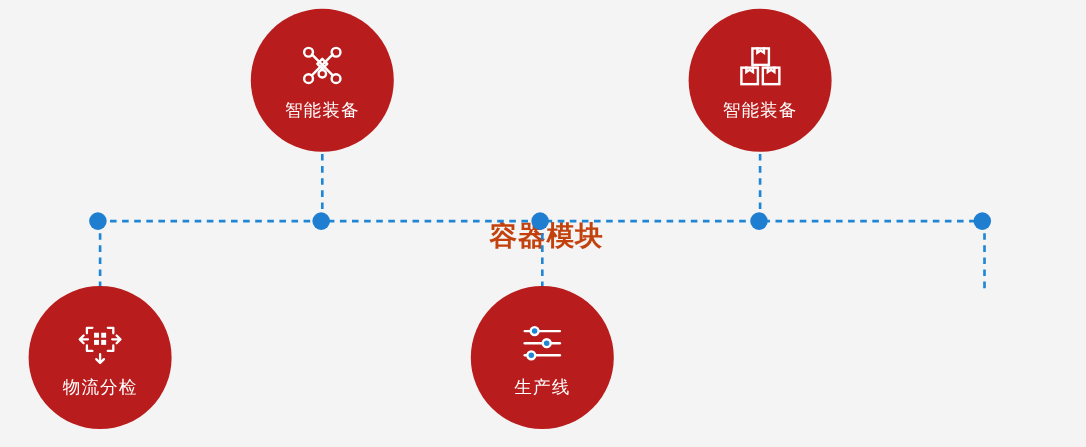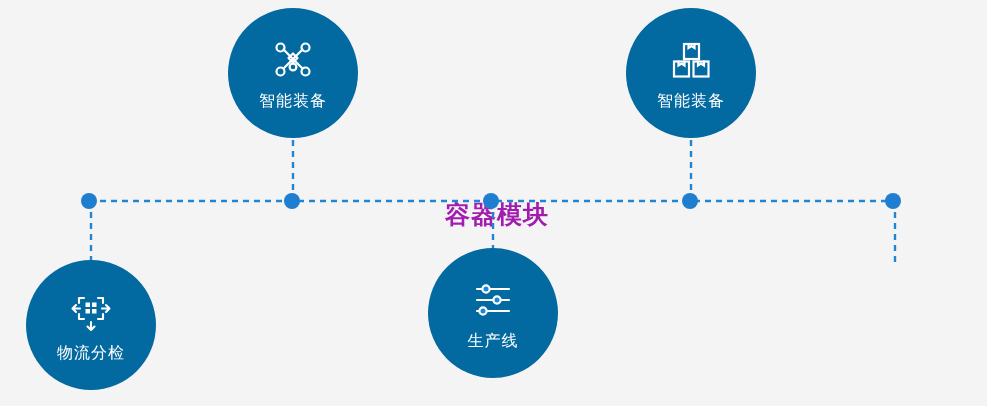--- a/index.html
+++ b/index.html
@@ -21,39 +21,39 @@
   }
   
   .watermark {
     position: absolute;
     left: 432px;
     top: 198px;
     width: 130px;
     text-align: center;
     font-size: 25px;
     letter-spacing: 1px;
-    color: #a21caf;
+    color: #c2410c;
     font-weight: 700;
     user-select: none;
     z-index: 1;
   }
   
   #connectors {
     position: absolute;
     left: 0;
     top: 0;
     width: 987px;
     height: 406px;
     z-index: 2;
   }
   
   .node {
     position: absolute;
     border-radius: 50%;
-    background: #0369a1;
+    background: #b91c1c;
     display: flex;
     flex-direction: column;
     align-items: center;
     justify-content: center;
     z-index: 3;
     box-sizing: border-box;
   }
   .node-icon {
     width: 46px;
     height: 46px;
@@ -70,21 +70,21 @@
     font-size: 16px;
     line-height: 1;
     letter-spacing: 1px;
     white-space: nowrap;
     text-align: center;
   }
   
   .n-equip  { left: 228px; top: 8px;   width: 130px; height: 130px; }
   .n-ware   { left: 626px; top: 8px;   width: 130px; height: 130px; }
   .n-sort   { left: 26px;  top: 260px; width: 130px; height: 130px; }
-  .n-prod   { left: 428px; top: 248px; width: 130px; height: 130px; }
+  .n-prod   { left: 428px; top: 260px; width: 130px; height: 130px; }
   .n-paint  { left: 830px; top: 260px; width: 130px; height: 130px; }
 </style>
 </head>
 <body>
 
 <div id="stage">
 
   <div class="watermark">容器模块</div>
 
   <svg id="connectors" viewBox="0 0 987 406" xmlns="http://www.w3.org/2000/svg">

